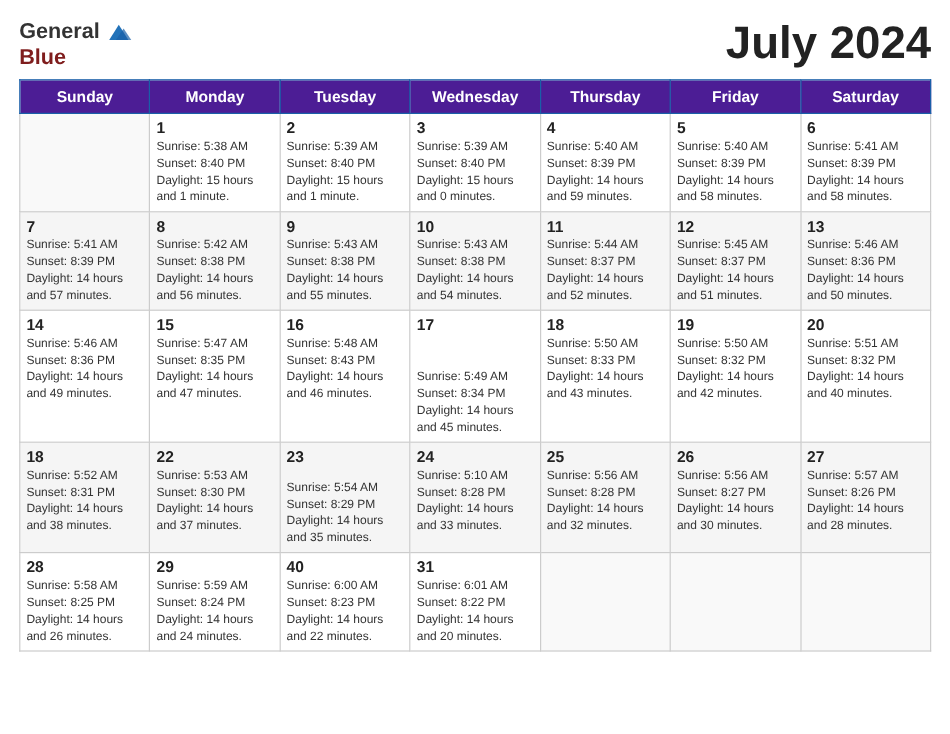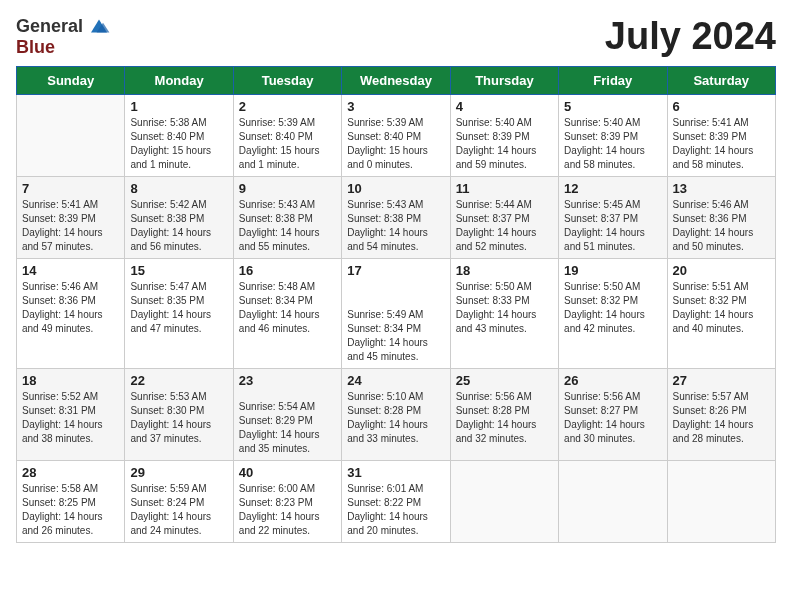--- a/index.html
+++ b/index.html
@@ -16,21 +16,21 @@
       align-items: flex-start;
       margin-bottom: 8px;
     }
     .logo {
       display: flex;
       flex-direction: column;
       align-items: flex-start;
     }
     .logo-text {
       display: flex;
-      align-items: flex-start;
+      align-items: center;
       gap: 2px;
     }
     .logo-general {
       font-size: 18px;
       font-weight: bold;
       color: #333;
     }
     .logo-blue {
       font-size: 18px;
       font-weight: bold;
@@ -53,21 +53,21 @@
     .subtitle {
       font-size: 15px;
       color: #444;
     }
     table {
       width: 100%;
       border-collapse: collapse;
       table-layout: fixed;
     }
     thead tr th {
-      background-color: #15803d;
+      background-color: #4c1d95;
       color: #fff;
       text-align: center;
       padding: 6px 4px;
       font-size: 13px;
       font-weight: bold;
       border: 1px solid #1a5fa8;
     }
     tbody tr td {
       border: 1px solid #ccc;
       vertical-align: top;
@@ -235,21 +235,21 @@
         <td>
           <span class="day-number">15</span>
           <div class="day-info" style="white-space: pre-line;">Sunrise: 5:47 AM
 Sunset: 8:35 PM
 Daylight: 14 hours
 and 47 minutes.</div>
         </td>
         <td>
           <span class="day-number">16</span>
           <div class="day-info" style="white-space: pre-line;">Sunrise: 5:48 AM
-Sunset: 8:34 PM
+Sunset: 8:43 PM
 Daylight: 14 hours
 and 46 minutes.</div>
         </td>
         <td>
           <span class="day-number">17</span>
           <div class="day-info" style="white-space: pre-line; margin-top: 30px;">Sunrise: 5:49 AM
 Sunset: 8:34 PM
 Daylight: 14 hours
 and 45 minutes.</div>
         </td>

